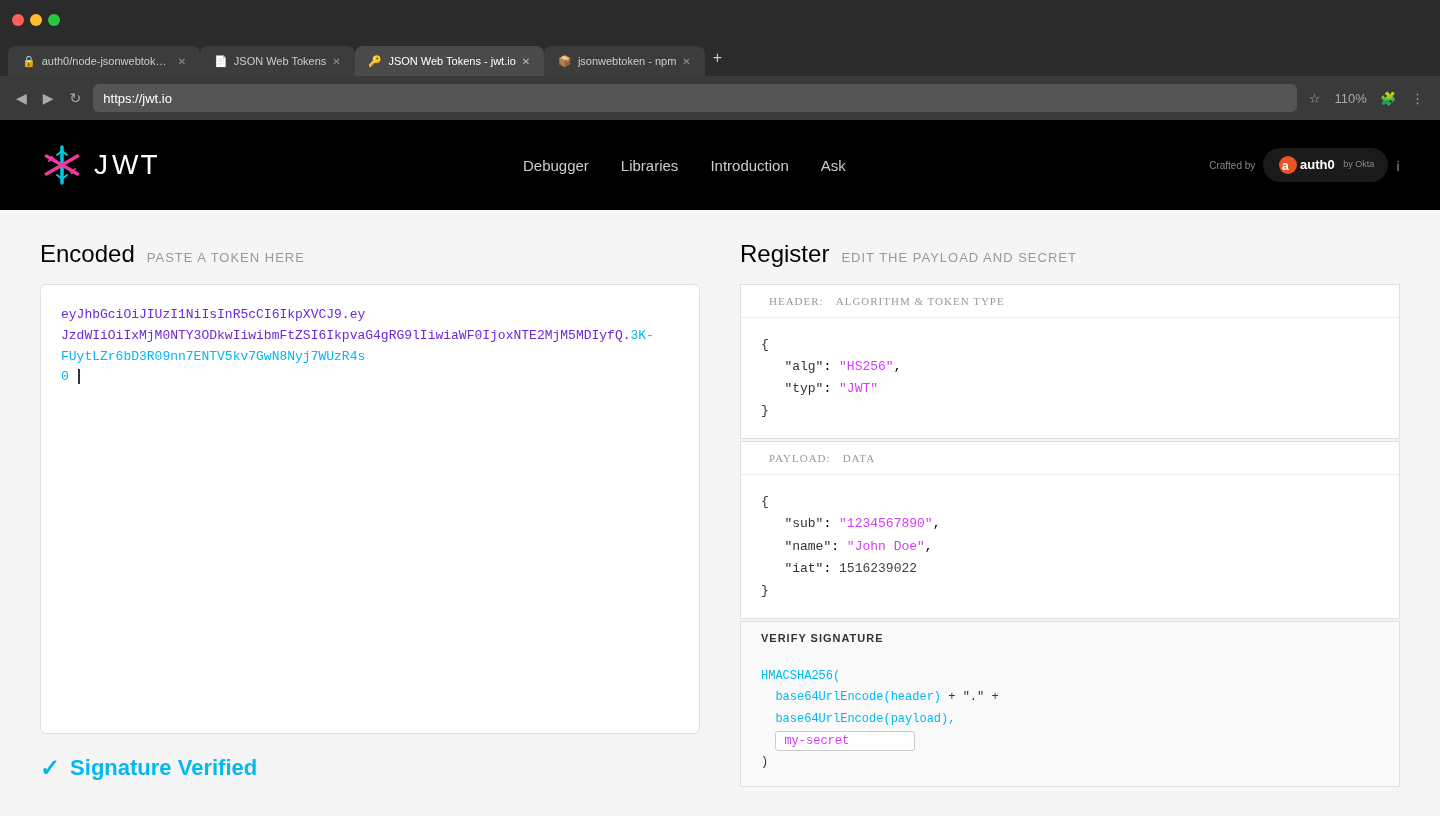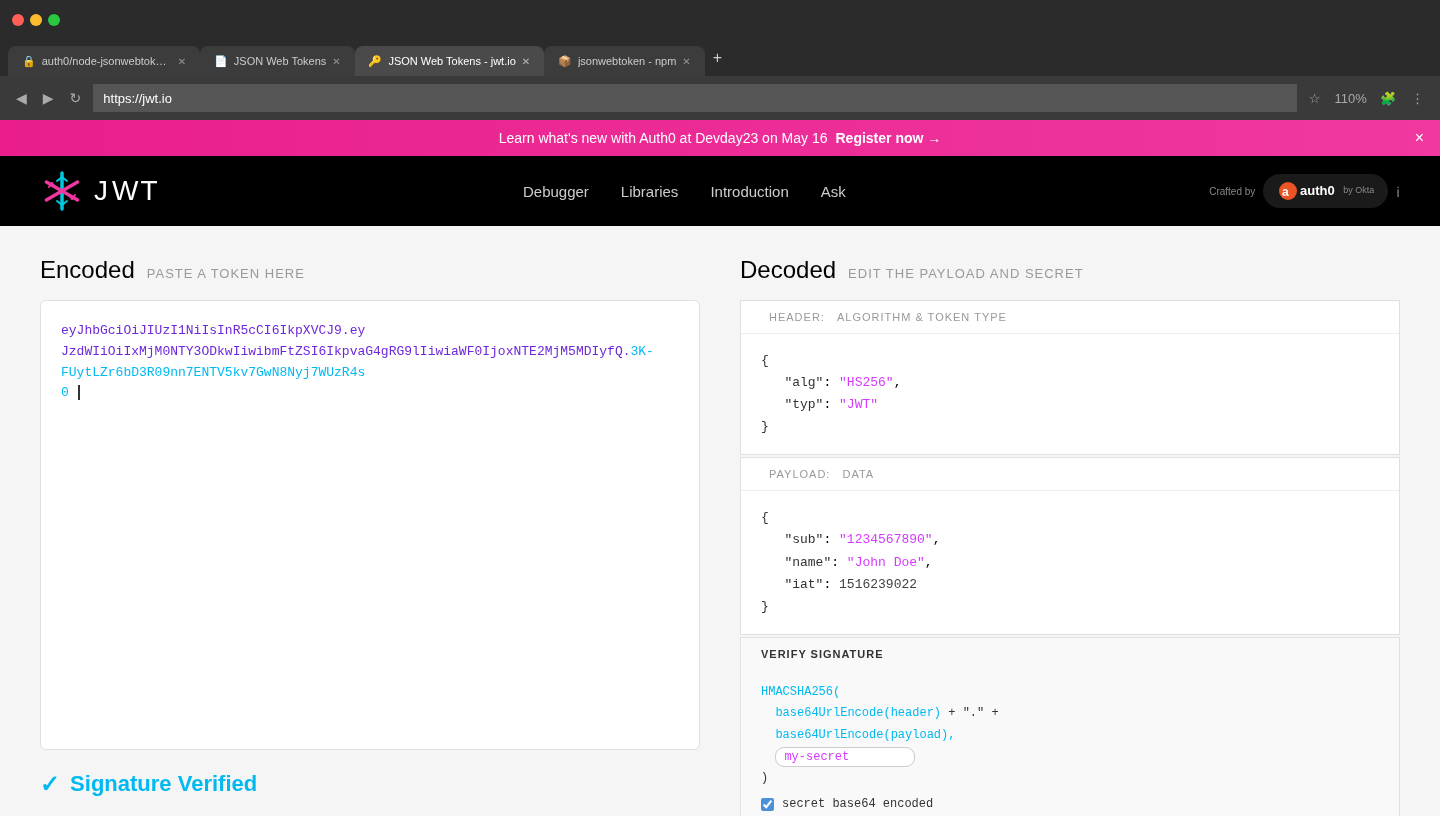--- a/index.html
+++ b/index.html
@@ -68,21 +68,21 @@
       font-size: 14px;
       background: none;
       border: none;
       cursor: pointer;
       padding: 4px;
     }
     .address-input {
       flex: 1;
       background: #555;
       border: none;
-      border-radius: 0;
+      border-radius: 6px;
       color: #fff;
       font-size: 13px;
       padding: 4px 10px;
       height: 28px;
       outline: none;
     }
     .toolbar-icons { display: flex; gap: 6px; align-items: center; }
     .toolbar-icon { color: #aaa; font-size: 13px; padding: 4px; cursor: pointer; }
 
     
@@ -109,21 +109,21 @@
       background: none;
       border: none;
     }
 
     
     .nav {
       background: #000;
       display: flex;
       align-items: center;
       padding: 0 40px;
-      height: 70px;
+      height: 90px;
     }
     .nav-logo { display: flex; align-items: center; gap: 10px; margin-right: auto; }
     .logo-text { color: #fff; font-size: 28px; font-weight: 300; letter-spacing: 4px; }
     .nav-links { display: flex; gap: 32px; align-items: center; }
     .nav-link { color: #ccc; font-size: 15px; text-decoration: none; cursor: pointer; }
     .nav-right { margin-left: auto; display: flex; align-items: center; gap: 8px; }
     .crafted-by { color: #888; font-size: 10px; }
     .auth0-badge {
       display: flex;
       align-items: center;
@@ -186,21 +186,21 @@
     }
     .section-header {
       padding: 10px 20px;
       font-size: 11px;
       font-weight: 700;
       color: #333;
       letter-spacing: 1px;
       text-transform: uppercase;
       border-bottom: 1px solid #eee;
     }
-    .section-header span { color: #999; margin-left: 8px; font-weight: 400; }
+    .section-header span { color: #999; margin-left: 8px; font-weight: 400; font-family: Liberation Serif, serif; }
     .section-body {
       padding: 16px 20px;
       font-family: 'Courier New', monospace;
       font-size: 13px;
       line-height: 1.7;
       background: #fff;
     }
     .json-brace { color: #333; }
     .json-key { color: #333; }
     .json-string { color: #d63aff; }
@@ -224,21 +224,21 @@
       font-size: 12px;
       line-height: 1.8;
       background: #f9f9f9;
     }
     .verify-fn { color: #00b9f1; }
     .verify-param { color: #00b9f1; }
     .verify-op { color: #333; }
     .secret-input {
       background: #fff;
       border: 1px solid #ccc;
-      border-radius: 9px;
+      border-radius: 3px;
       padding: 2px 8px;
       font-family: 'Courier New', monospace;
       font-size: 12px;
       color: #d63aff;
       width: 140px;
     }
     .checkbox-row {
       display: flex;
       align-items: center;
       gap: 8px;
@@ -300,25 +300,20 @@
     <div class="toolbar-icons">
       <span class="toolbar-icon">☆</span>
       <span class="toolbar-icon">110%</span>
       <span class="toolbar-icon">🧩</span>
       <span class="toolbar-icon">⋮</span>
     </div>
   </div>
 
   <div class="page-content">
 
-    <div class="banner">
-      <span class="banner-text">Learn what's new with Auth0 at Devday23 on May 16</span>
-      <a class="banner-link" href="#">Register now →</a>
-      <button class="banner-close">×</button>
-    </div>
 
     <nav class="nav">
       <div class="nav-logo">
 
         <svg class="snowflake" viewBox="0 0 44 44" xmlns="http://www.w3.org/2000/svg">
           <g transform="translate(22,22)">
 
             <line x1="0" y1="-18" x2="0" y2="18" stroke="#00c8e0" stroke-width="3.5" stroke-linecap="round"></line>
             <line x1="-15.6" y1="-9" x2="15.6" y2="9" stroke="#f038a0" stroke-width="3.5" stroke-linecap="round"></line>
             <line x1="15.6" y1="-9" x2="-15.6" y2="9" stroke="#f038a0" stroke-width="3.5" stroke-linecap="round"></line>
@@ -373,21 +368,21 @@
         </div>
 
         <div class="signature-verified">
           <span class="verified-icon">✓</span>
           <span>Signature Verified</span>
         </div>
       </div>
 
       <div class="decoded-panel">
         <div class="panel-header">
-          <span class="panel-title">Decoded</span>
+          <span class="panel-title">Register</span>
           <span class="panel-subtitle">EDIT THE PAYLOAD AND SECRET</span>
         </div>
 
         <div class="section-box">
           <div class="section-header">
             <span>HEADER:</span>
             <span>ALGORITHM &amp; TOKEN TYPE</span>
           </div>
           <div class="section-body">
             <span class="json-brace">{</span><br>
@@ -412,24 +407,20 @@
         </div>
 
         <div class="verify-section">
           <div class="verify-header">VERIFY SIGNATURE</div>
           <div class="verify-body">
             <span class="verify-fn">HMACSHA256(</span><br>
             &nbsp;&nbsp;<span class="verify-param">base64UrlEncode(header)</span><span class="verify-op"> + "." +</span><br>
             &nbsp;&nbsp;<span class="verify-param">base64UrlEncode(payload),</span><br>
             &nbsp;&nbsp;<input class="secret-input" type="text" value="my-secret" style=""><br>
             <span class="verify-op">)</span>
-            <div class="checkbox-row">
-              <input type="checkbox" id="b64cb" checked="" style="">
-              <label for="b64cb">secret base64 encoded</label>
-            </div>
           </div>
         </div>
 
       </div>
 
     </div>
   </div>
 </div>
 
 </body></html>

